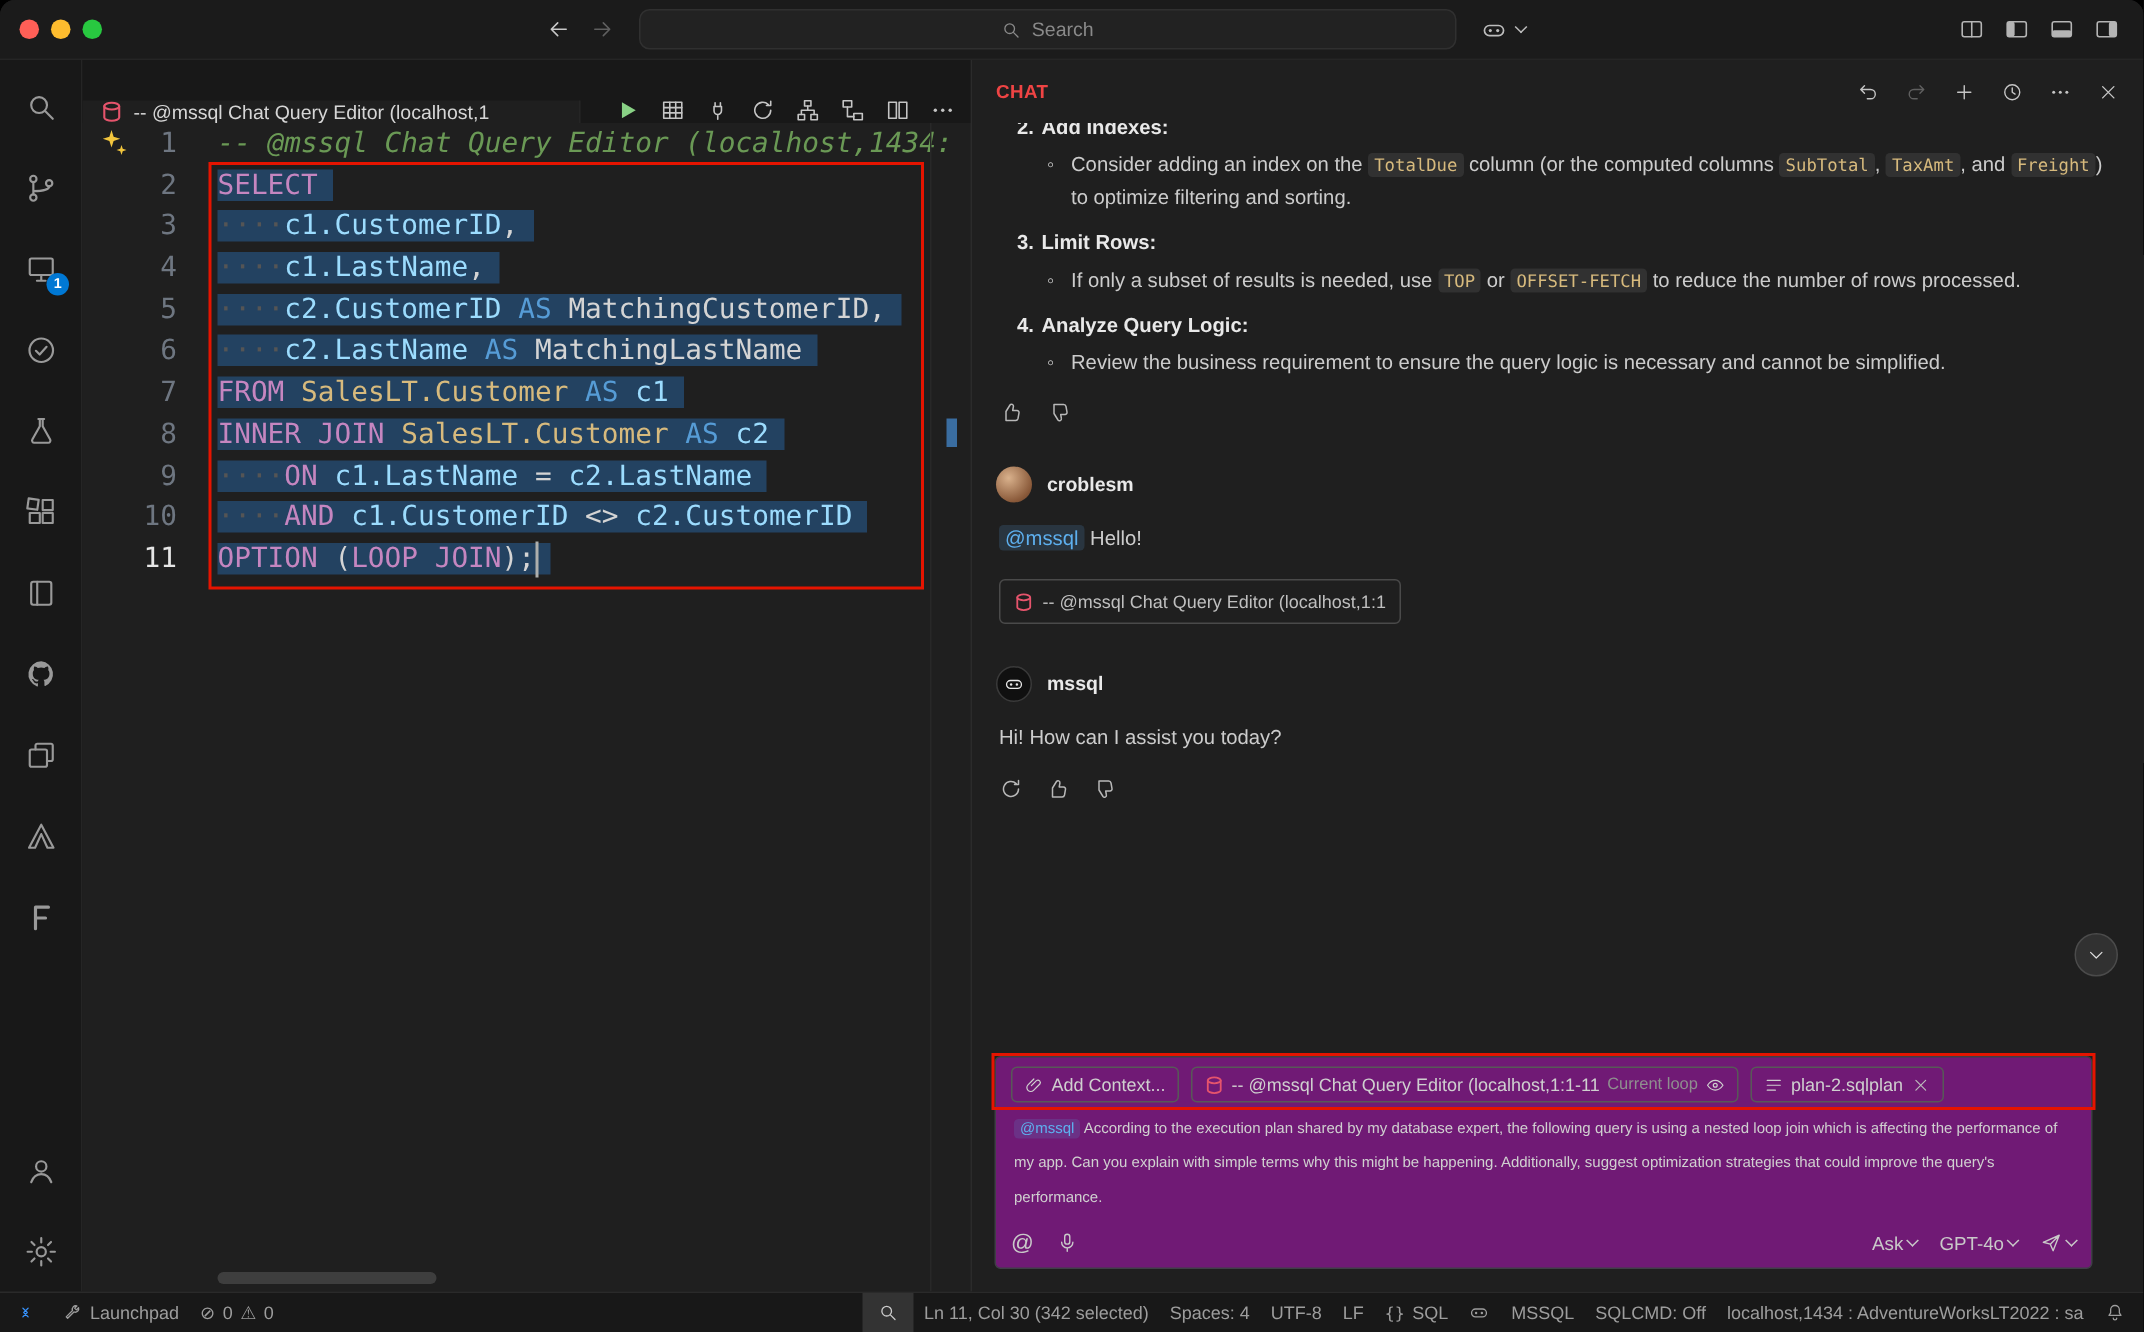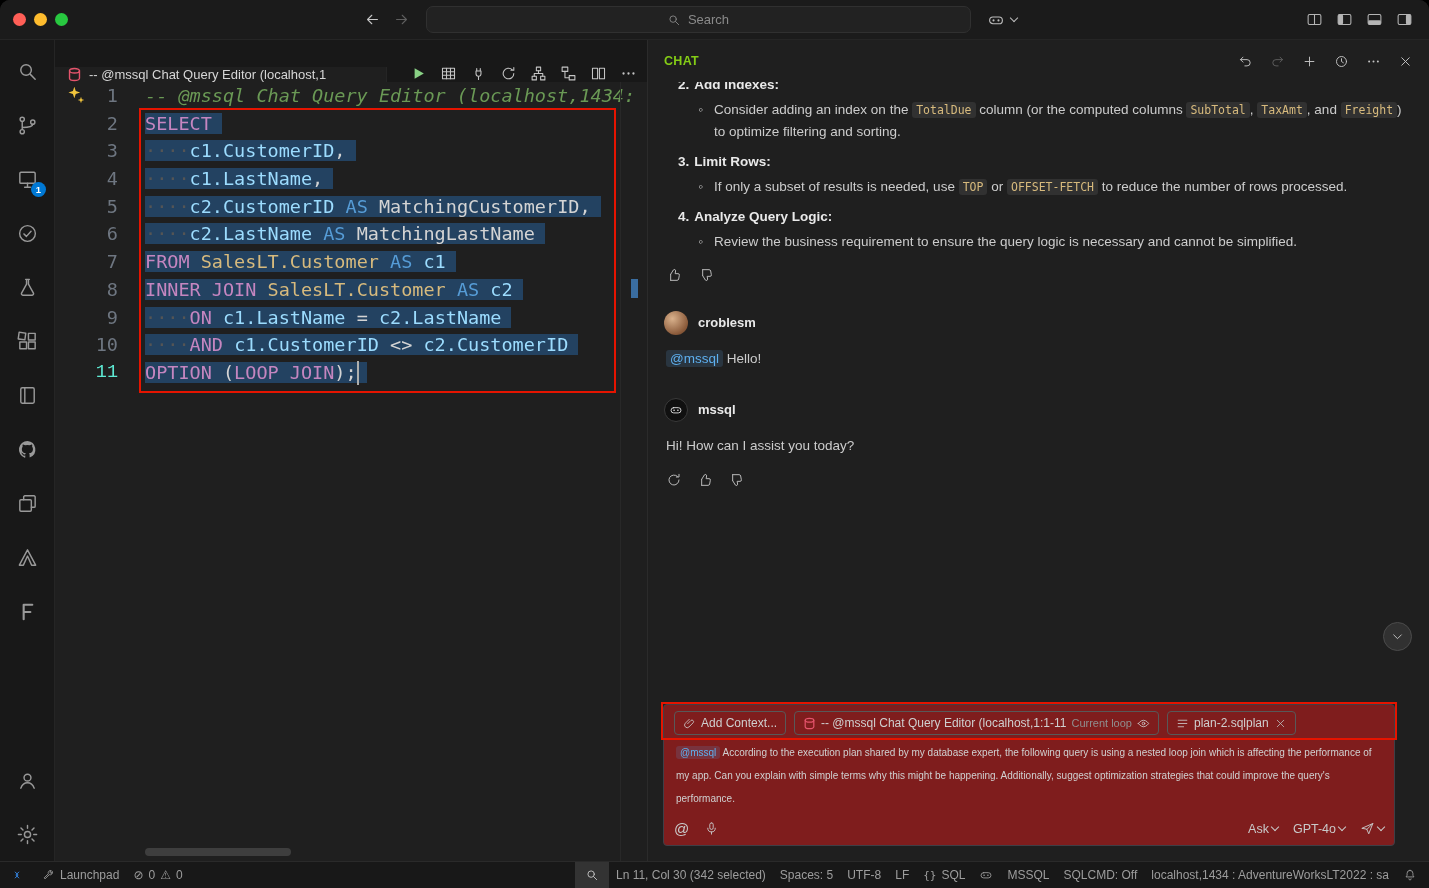--- a/index.html
+++ b/index.html
@@ -38,21 +38,21 @@
   .editor-group { flex:0 0 593px; display:flex; flex-direction:column; background:#1f1f1f; border-right:1px solid #2b2b2b; min-width:0; }
   .tabbar { flex:0 0 42px; background:#181818; display:flex; align-items:flex-end; }
   .tab { width:332px; background:#1f1f1f; display:flex; align-items:center; gap:7px; padding:0 12px; color:#d6d6d6; font-size:13px; white-space:nowrap; overflow:hidden; border-right:1px solid #252525; }
   .editor-actions { margin-left:auto; display:flex; align-items:center; gap:13px; padding-right:10px; color:#c5c5c5; }
   .editor-actions svg { width:17px; height:17px; }
 
   .editor { flex:1; position:relative; overflow:hidden; font-family:"DejaVu Sans Mono", monospace; font-size:18.5px; line-height:27.7px; }
   .code-area { display:flex; }
   .gutter { flex:0 0 63px; text-align:right; color:#6e7681; }
   .gutter div { height:27.7px; }
-  .gutter div.active { color:#5eead4;font-family:Liberation Mono, monospace; }
+  .gutter div.active { color:#e5e5e5; }
   .code { padding-left:27px; white-space:pre; color:#d4d4d4; flex:1; overflow:hidden; }
   .code-line { height:27.7px; }
   .sel { background:rgba(38,79,120,0.75); padding-right:10px; }
   .tok.cm { color:#6a9955; font-style:italic; }
   .tok.kw { color:#c586c0; }
   .tok.id { color:#9cdcfe; }
   .tok.tb { color:#d7ba7d; }
   .tok.as { color:#569cd6; }
   .tok.op, .tok.pl { color:#d4d4d4; }
   .tok.ws { color:#555555; }
@@ -61,21 +61,21 @@
   .annot-code { left:84px; top:26px; width:477px; height:285px; }
   .cursor-caret { position:absolute; left:302px; top:279px; width:2px; height:24px; background:#aeafad; }
   .sparkle { position:absolute; left:11px; top:3px; width:20px; height:20px; color:#f2c53d; }
   .scroll-strip { position:absolute; right:0; top:0; bottom:0; width:27px; border-left:1px solid #282828; }
   .overview-mark { position:absolute; right:9px; top:197px; width:7px; height:19px; background:#3a6da0; }
   .hscrollbar { position:absolute; left:90px; bottom:5px; width:146px; height:8px; border-radius:4px; background:#4a4a4a; opacity:.75; }
 
   
   .chat-panel { flex:1; min-width:0; background:#1f1f1f; display:flex; flex-direction:column; position:relative; }
   .chat-header { flex:0 0 42px; display:flex; align-items:center; padding:0 16px; }
-  .chat-title { font-size:12.5px; font-weight:bold; color:#84cc16; letter-spacing:.3px; }
+  .chat-title { font-size:12.5px; font-weight:bold; color:#ef4444; letter-spacing:.3px; }
   .chat-header-icons { margin-left:auto; display:flex; gap:17px; color:#c5c5c5; align-items:center; }
   .chat-header-icons svg { width:15px; height:15px; }
   .chat-header-icons .dim { color:#5f5f5f; }
 
   .chat-scroll { flex:1; overflow:hidden; padding:0 16px; font-size:13.5px; line-height:22px; color:#cccccc; }
   .md-item { padding-left:14px; margin-top:8px; }
   .md-item:first-child { margin-top:-8px; }
   .md-head { font-weight:bold; color:#e9e9e9; }
   .md-head .ttl { margin-left:5px; }
   .md-item ul { list-style:none; margin:3px 0 6px 36px; }
@@ -92,21 +92,21 @@
   .avatar.bot { background:#101010; border:1px solid #3a3a3a; display:flex; align-items:center; justify-content:center; color:#e8e8e8; }
   .turn-name { font-weight:bold; color:#e9e9e9; font-size:13px; }
   .turn-msg { margin:13px 0 0 2px; }
   .mention { background:rgba(86,156,214,.18); color:#5eb0ef; border-radius:3px; padding:1px 4px; }
   .attachment-pill { display:inline-flex; align-items:center; gap:6px; border:1px solid #4a4a4a; border-radius:4px; padding:3px 9px; margin:16px 0 0 2px; color:#bfbfbf; font-size:12px; }
   .bot-actions { display:flex; gap:15px; margin:15px 0 0 2px; color:#b8b8b8; }
 
   .scroll-down { position:absolute; right:17px; top:582px; width:29px; height:29px; border-radius:50%; background:#313131; border:1px solid #4b4b4b; display:flex; align-items:center; justify-content:center; color:#dddddd; }
 
   .chat-input-wrap { flex:0 0 auto; margin:6px 34px 15px 15px; position:relative; }
-  .chat-input { border:1px solid #3f3f46; border-radius:4px; padding:6px 10px 8px; background:#7f1d1d; }
+  .chat-input { border:1px solid #3f3f46; border-radius:4px; padding:6px 10px 8px; background:#701a75; }
   .annot-ctx { left:-2px; top:-2px; right:-2px; height:38px; z-index:5; }
   .ctx-row { display:flex; align-items:center; gap:8px; margin-bottom:6px; font-size:12px; color:#cfcfcf; }
   .ctx-btn, .ctx-chip { display:inline-flex; align-items:center; gap:5px; border:1px solid #585858; border-radius:4px; padding:2px 8px; height:24px; white-space:nowrap; }
   .ctx-row svg { width:13px; height:13px; }
   .chip-meta { color:#8f8f8f; font-size:11px; }
   .chip-x { color:#bbbbbb; display:flex; }
   .input-text { color:#d0d0d0; font-size:10px; line-height:23px; margin:6px 2px 10px; }
   .input-controls { display:flex; align-items:center; gap:15px; color:#c9c9c9; font-size:12.5px; }
   .input-controls .grow { flex:1; }
   .input-controls svg { width:15px; height:15px; }
@@ -396,20 +396,27 @@
           <svg viewBox="0 0 24 24" style="transform:scale(1,-1)">
               <path d="M7 11v9M7 11l4-6.5a1.9 1.9 0 0 1 3.4 1.5L13.7 10H18a2 2 0 0 1 2 2.4l-1 5.6a2.5 2.5 0 0 1-2.4 2H7"></path>
             </svg>
         </div>
 
         <div class="turn-head">
           <span class="avatar user"></span>
           <span class="turn-name">croblesm</span>
         </div>
         <div class="turn-msg" id="user-msg"><span class="mention">@mssql</span><span> Hello!</span></div>
+        <div class="attachment-pill">
+          <svg width="13" height="13" viewBox="0 0 16 16" style="color:#e5546c">
+              <ellipse cx="8" cy="4" rx="5.3" ry="2.4"></ellipse>
+              <path d="M2.7 4v8c0 1.3 2.4 2.4 5.3 2.4s5.3-1.1 5.3-2.4V4"></path>
+            </svg>
+          <span>-- @mssql Chat Query Editor (localhost,1:1</span>
+        </div>
 
         <div class="turn-head">
           <span class="avatar bot">
             <svg width="14" height="14" viewBox="0 0 24 24">
                 <rect x="3.5" y="8" width="17" height="9" rx="4.5"></rect>
                 <circle class="fl" cx="8.7" cy="12.5" r="1.4"></circle>
                 <circle class="fl" cx="15.3" cy="12.5" r="1.4"></circle>
               </svg>
           </span>
           <span class="turn-name">mssql</span>
@@ -518,21 +525,21 @@
     <span class="sb-item sb-zoom">
         <svg viewBox="0 0 24 24">
           <circle cx="10.5" cy="10.5" r="5.5"></circle>
           <line x1="15" y1="15" x2="20" y2="20"></line>
         </svg>
       </span>
     <span class="sb-item">
         <span>Ln 11, Col 30 (342 selected)</span>
       </span>
     <span class="sb-item">
-        <span>Spaces: 5</span>
+        <span>Spaces: 4</span>
       </span>
     <span class="sb-item">
         <span>UTF-8</span>
       </span>
     <span class="sb-item">
         <span>LF</span>
       </span>
     <span class="sb-item">
         <span class="braces">{}</span>
         <span>SQL</span>

